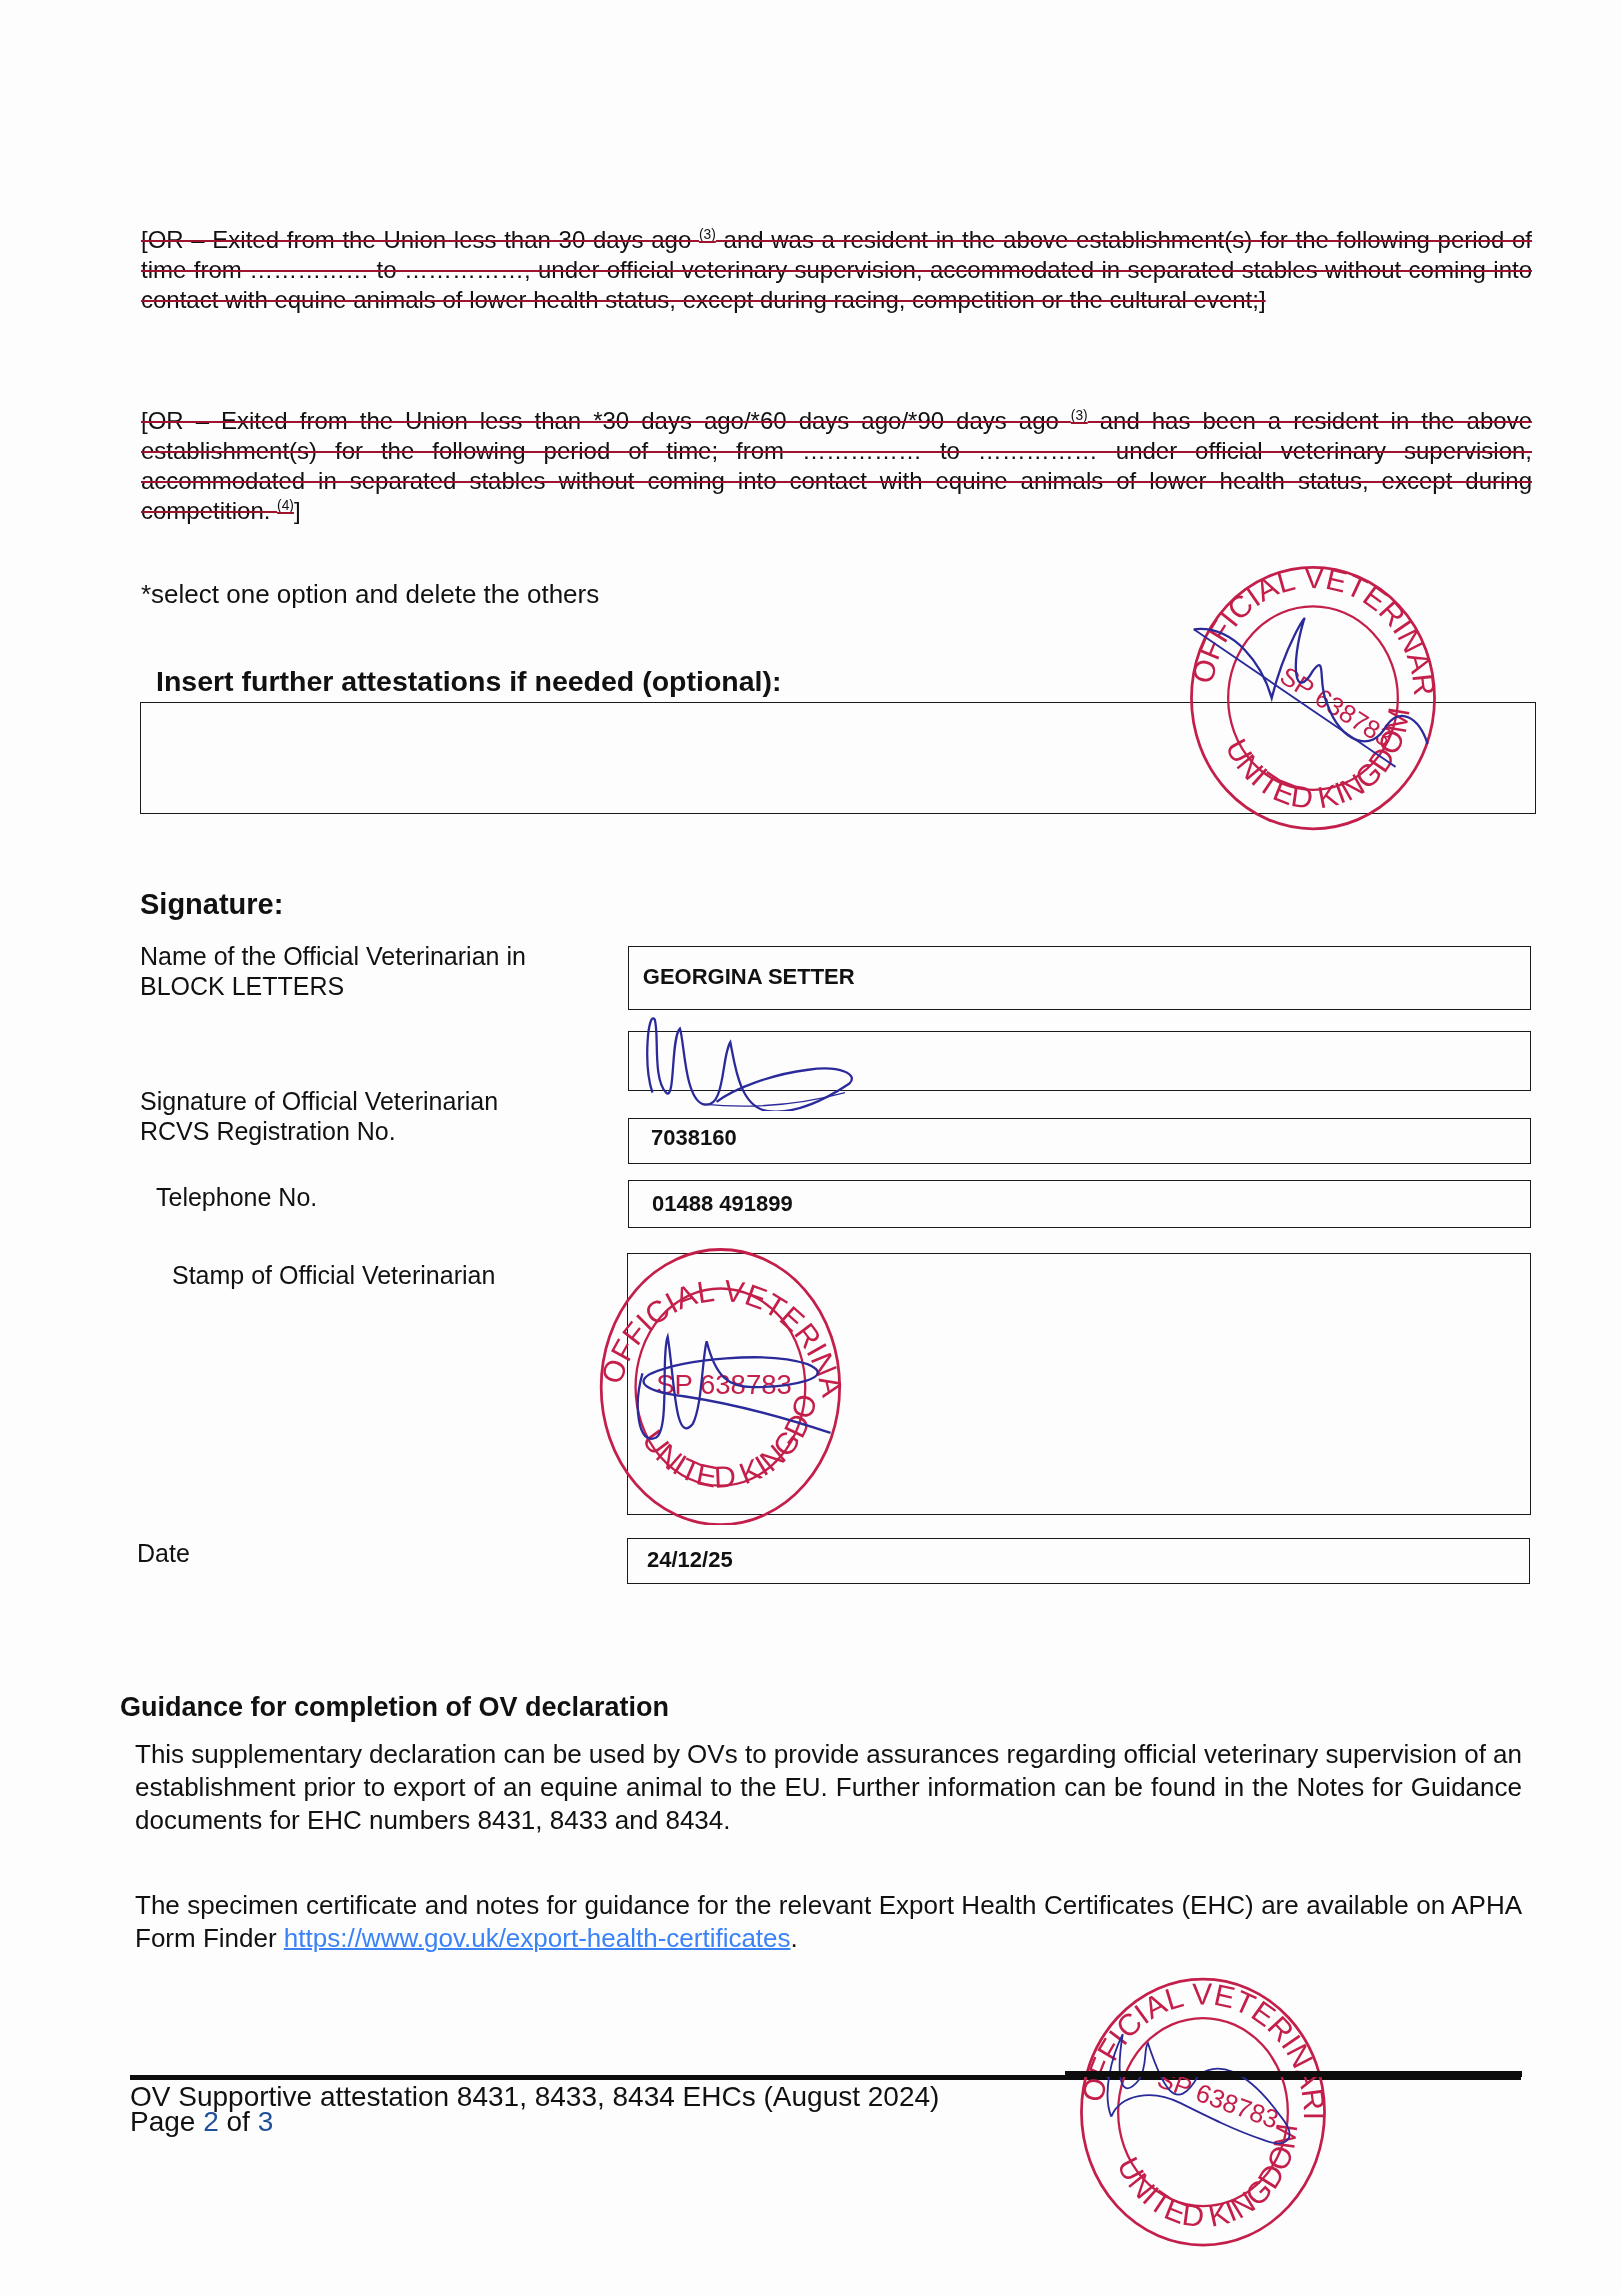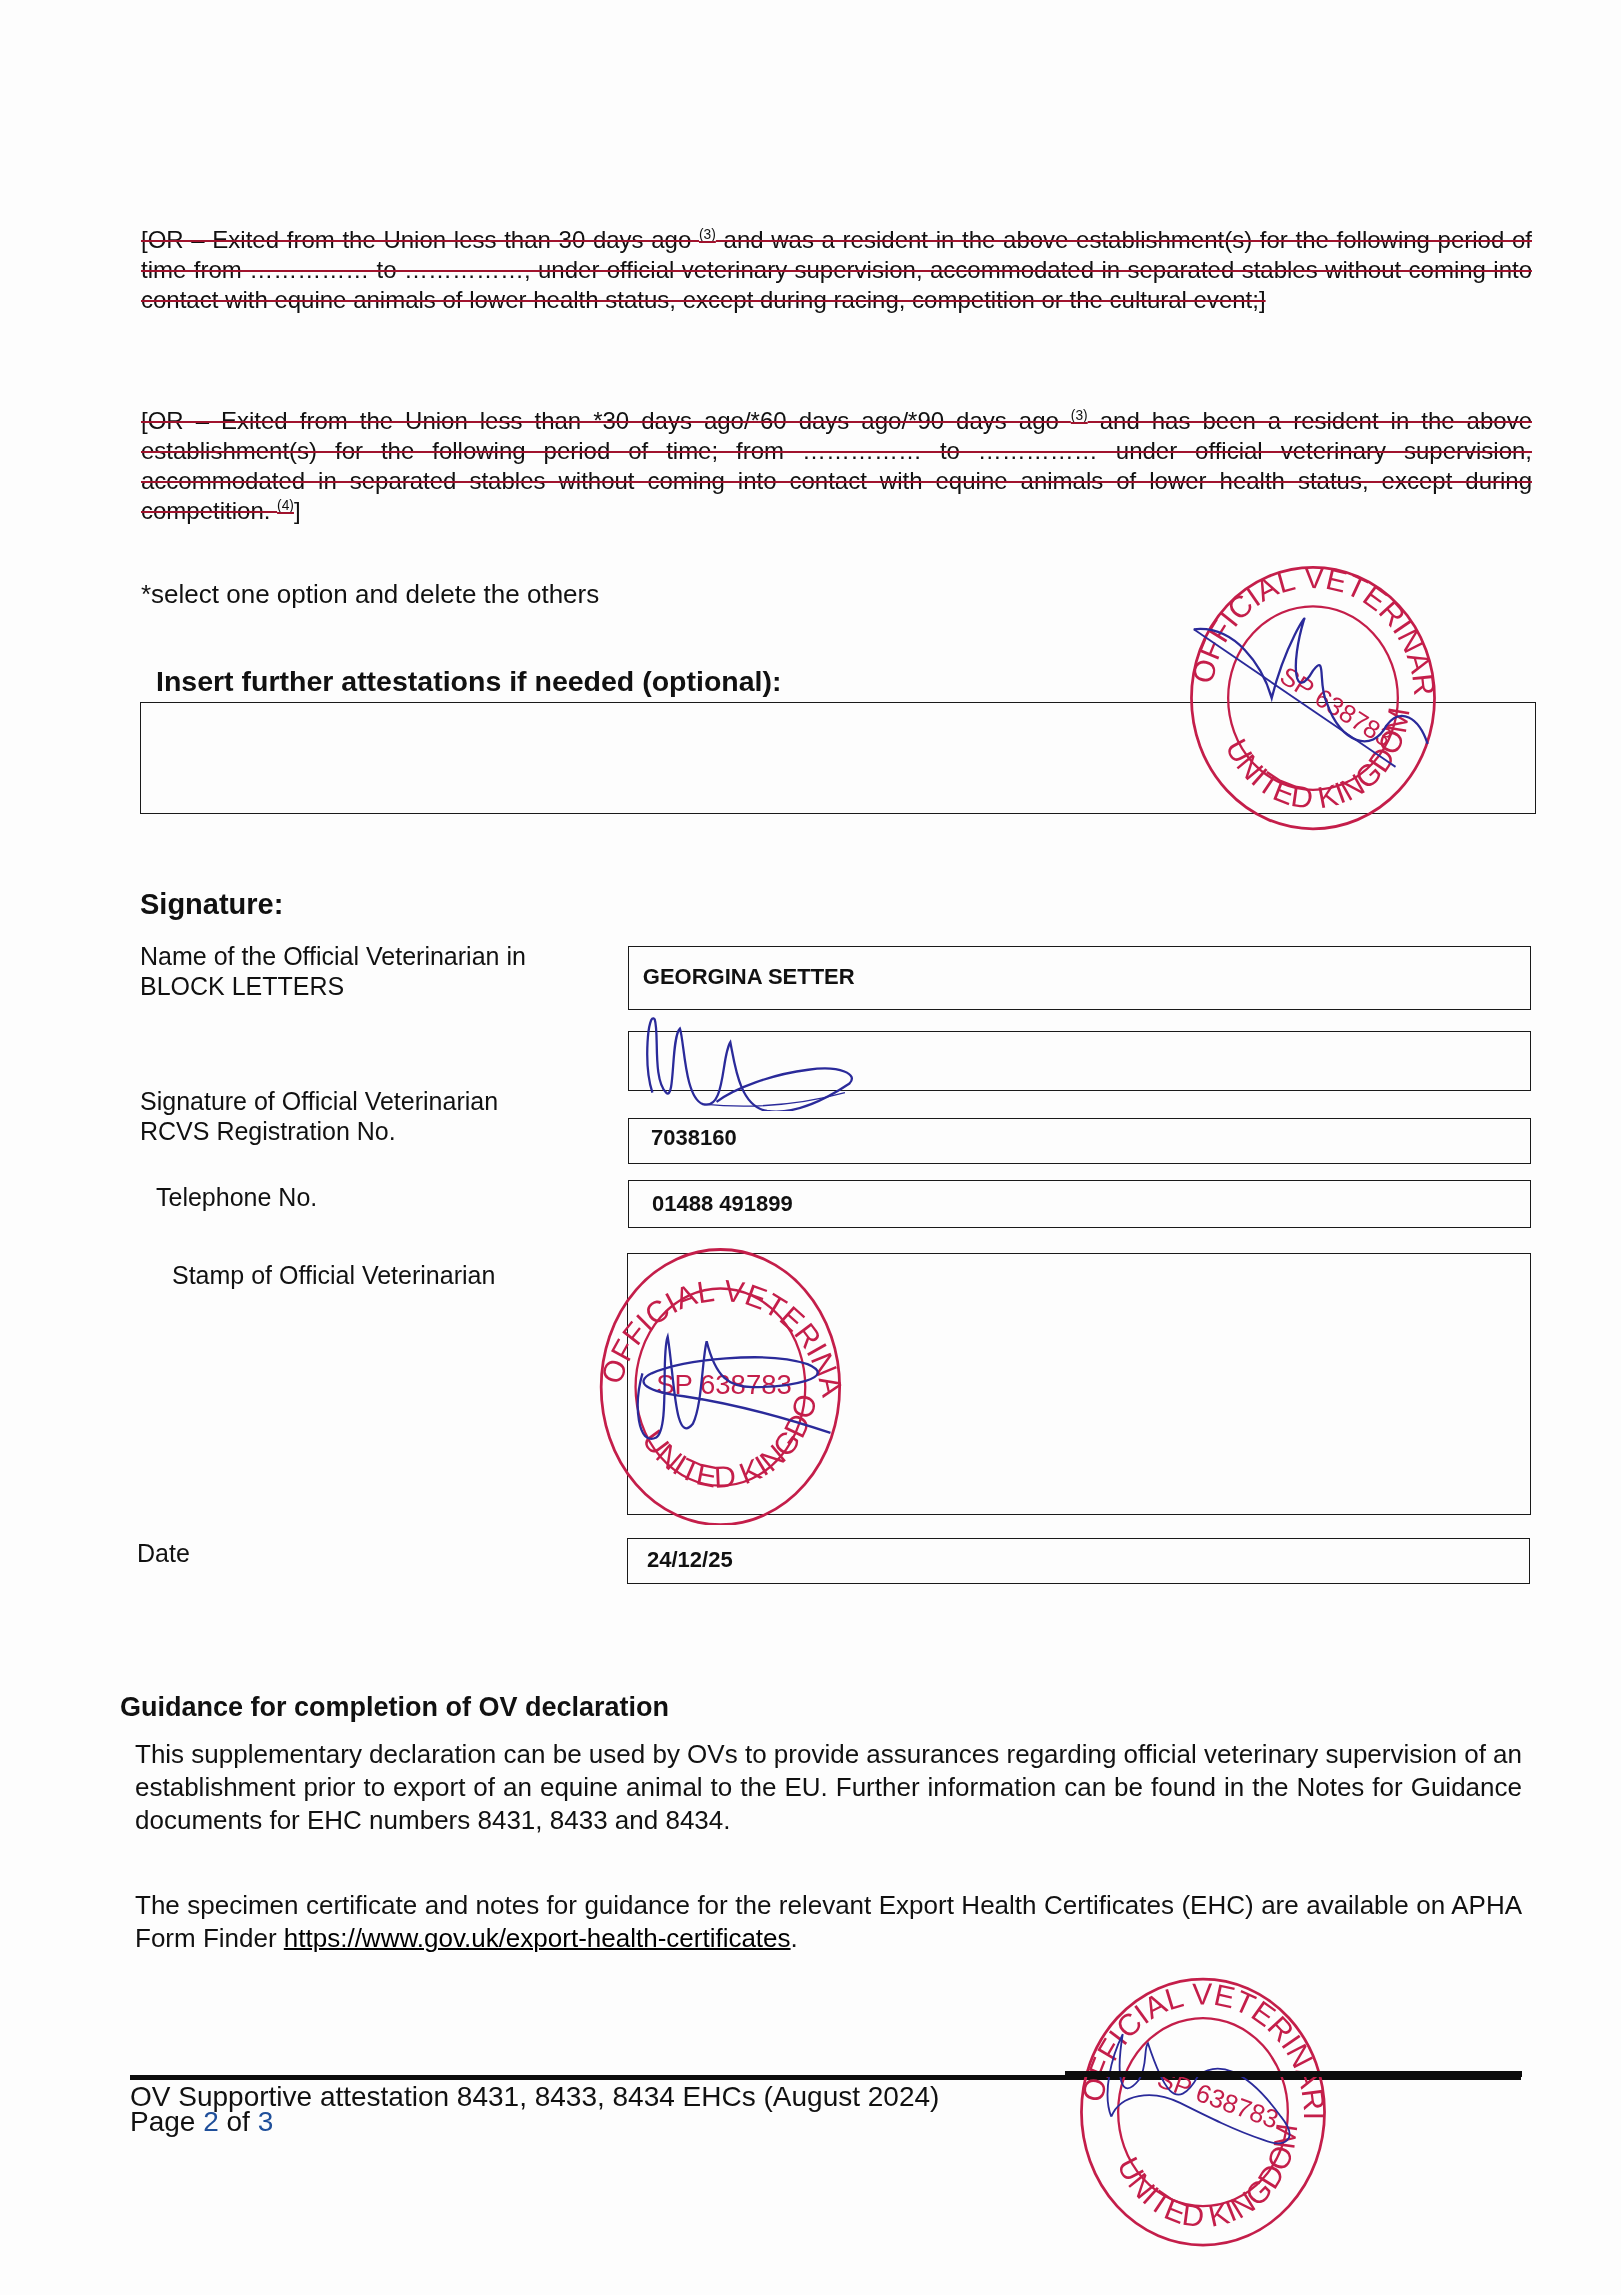--- a/index.html
+++ b/index.html
@@ -21,21 +21,21 @@
     .heading-bold { font-weight: bold; }
     .box {
       position: absolute; border: 1.8px solid #1a1a1a; box-sizing: border-box;
       background: transparent;
     }
     .field-value {
       position: absolute; font-weight: bold; font-size: 22px; color: #111;
     }
     .label { font-size: 25px; line-height: 30px; }
     .guidance { font-size: 26px; line-height: 33px; text-align: justify; text-align-last: left; }
-    .link { color: #000000; text-decoration: underline; text-decoration-thickness: 1.8px; margin-top: 44px; }
+    .link { color: #3b82f6; text-decoration: underline; text-decoration-thickness: 1.8px; margin-top: 44px; }
     .footer-rule { position: absolute; height: 4.6px; background: #0d0d0d; }
     .footer-text { font-size: 28px; line-height: 25px; }
     .blue-num { color: #1f4f9a; }
     .stamp { position: absolute; }
     .stamp text { font-family: "Liberation Sans", sans-serif; fill: #c41e4a; }
   </style>
 </head>
 <body>
 
 <div class="abs para" style="left:141px; top:225px; width:1391px;">

